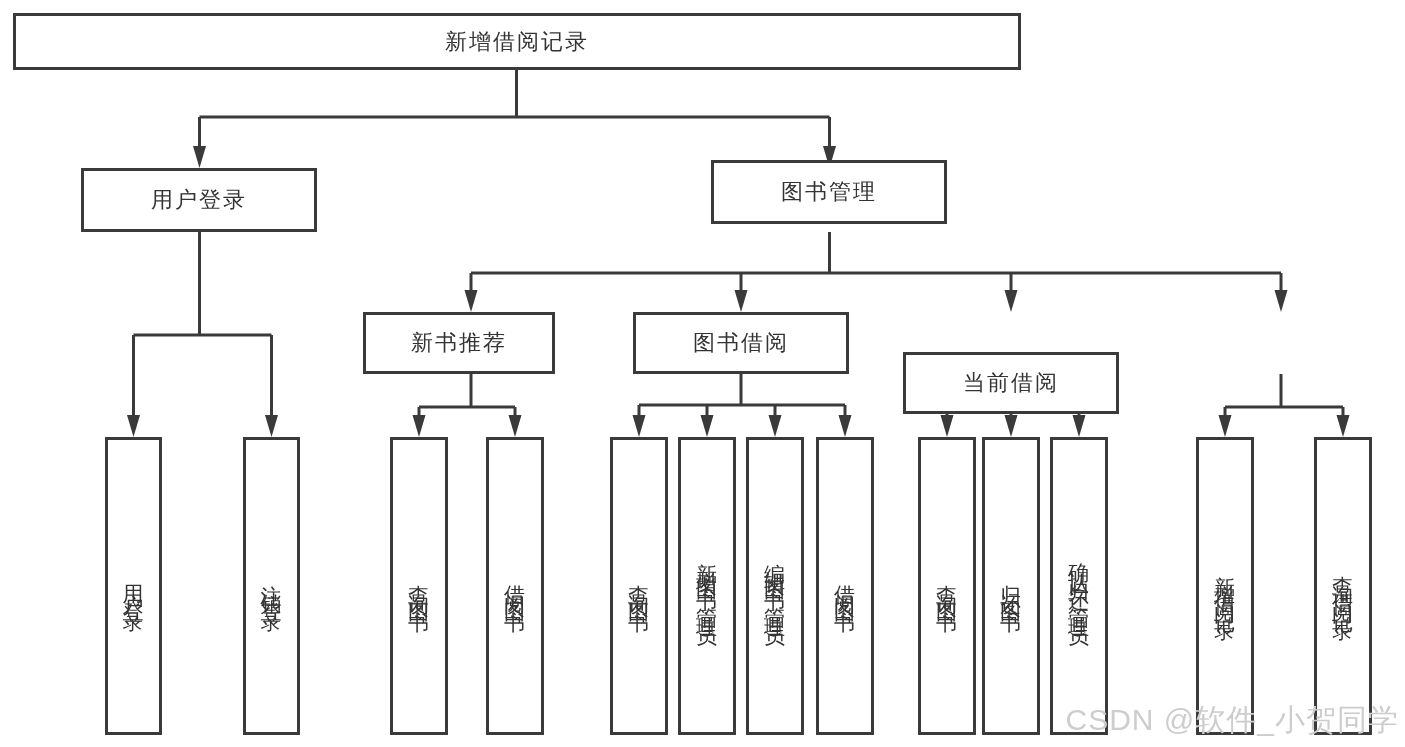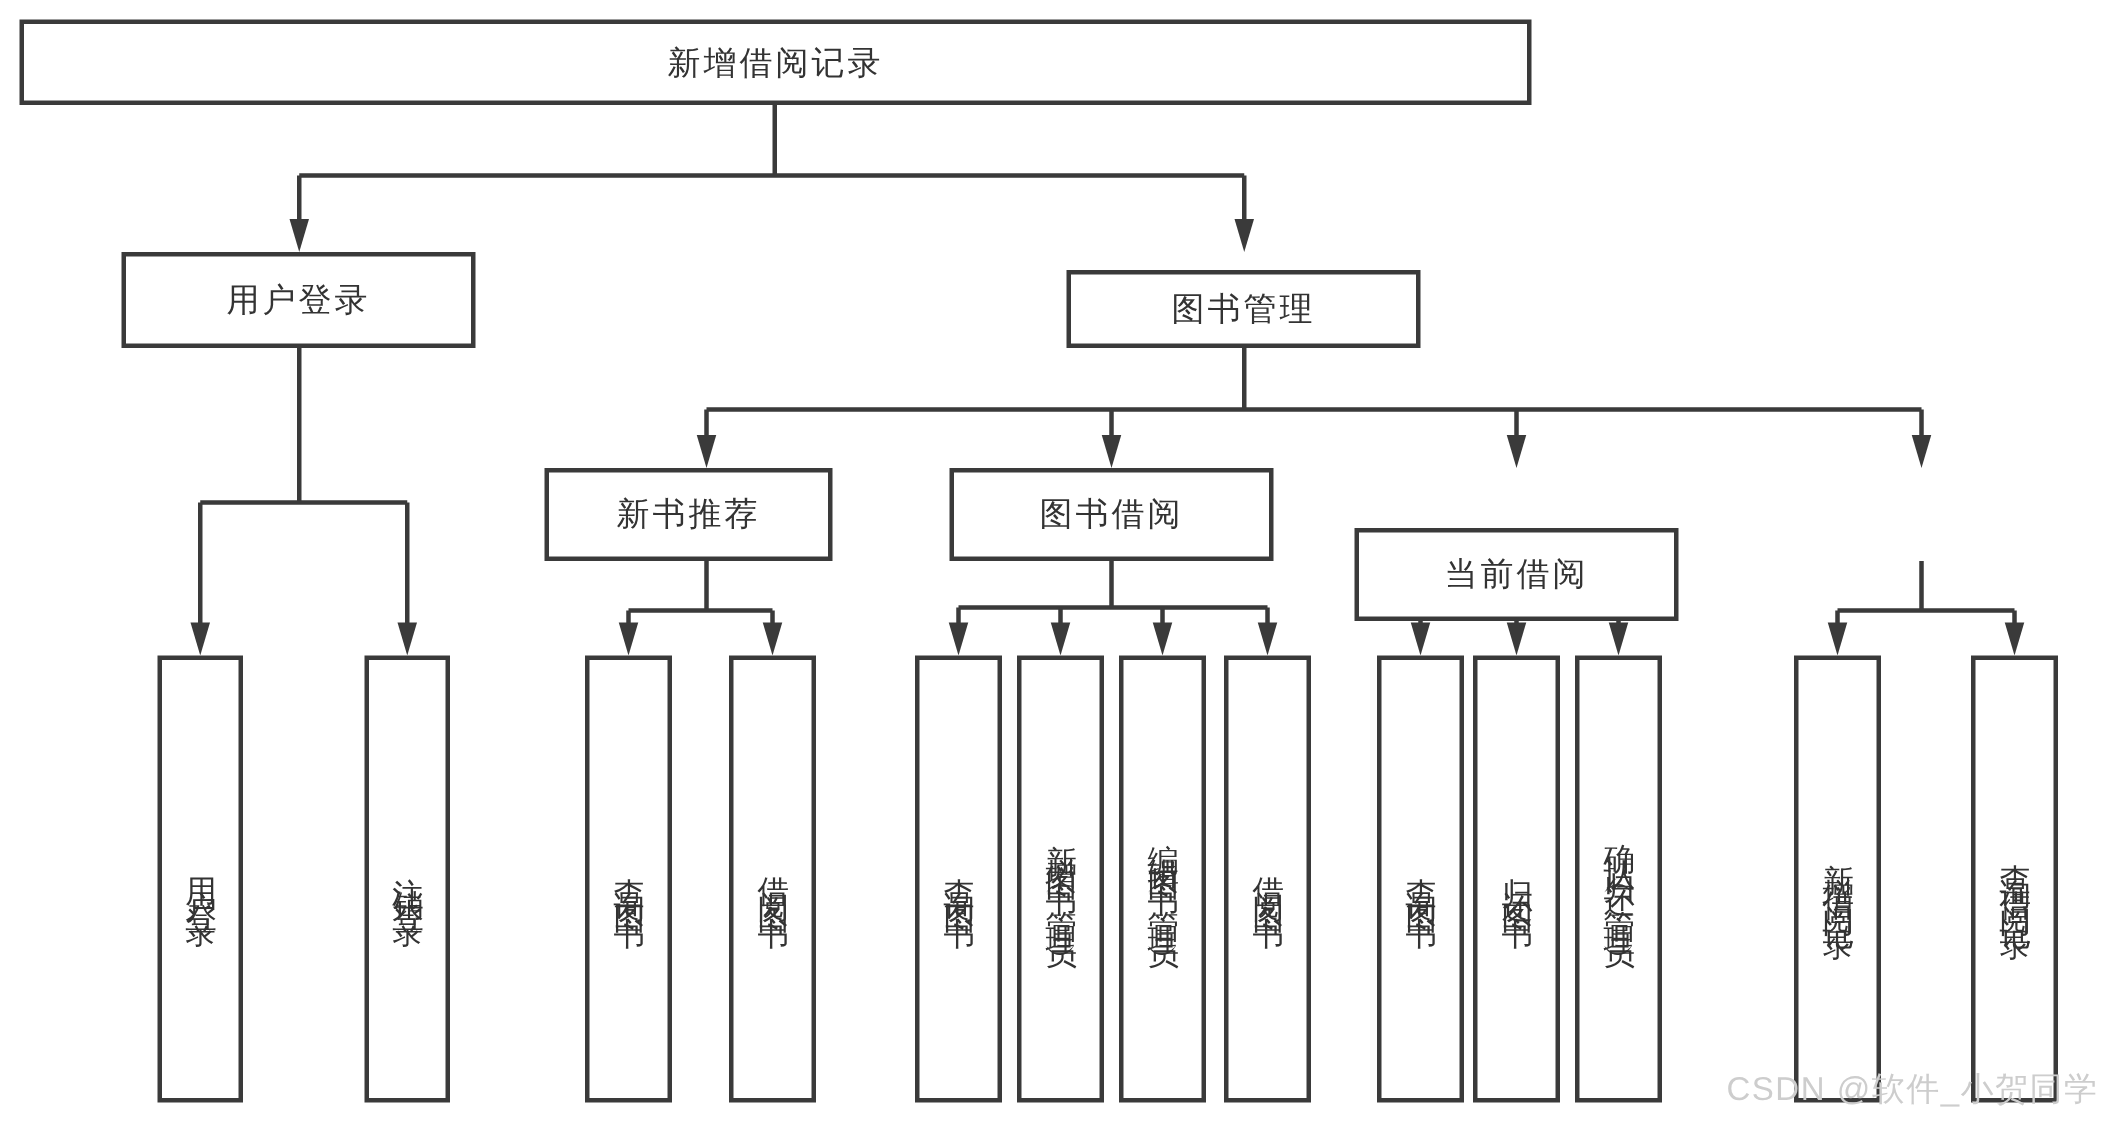--- a/index.html
+++ b/index.html
@@ -41,21 +41,21 @@
     text-orientation: mixed;
     font-size: 21px;
     letter-spacing: 9px;
     line-height: 1;
     white-space: nowrap;
   }
   .watermark {
     position: absolute;
     right: 6px;
     bottom: 6px;
-    font-size: 22px;
+    font-size: 30px;
     color: #cdcdcd;
     letter-spacing: 1px;
     z-index: 2;
     white-space: nowrap;
   }
 </style>
 </head>
 <body>
 
 <div id="canvas">
@@ -100,21 +100,21 @@
     </g>
   </svg>
 
   <div class="box" style="left:13px; top:13px; width:1008px; height:57px;">
     <span class="hlabel">新增借阅记录</span>
   </div>
 
   <div class="box" style="left:81px; top:168px; width:236px; height:64px;">
     <span class="hlabel">用户登录</span>
   </div>
-  <div class="box" style="left:711px; top:180px; width:236px; height:52px;">
+  <div class="box" style="left:711px; top:160px; width:236px; height:64px;">
     <span class="hlabel">图书管理</span>
   </div>
 
   <div class="box" style="left:363px; top:312px; width:192px; height:62px;">
     <span class="hlabel">新书推荐</span>
   </div>
   <div class="box" style="left:633px; top:312px; width:216px; height:62px;">
     <span class="hlabel">图书借阅</span>
   </div>
   <div class="box" style="left:903px; top:312px; width:216px; height:62px;margin-top:40px;">

